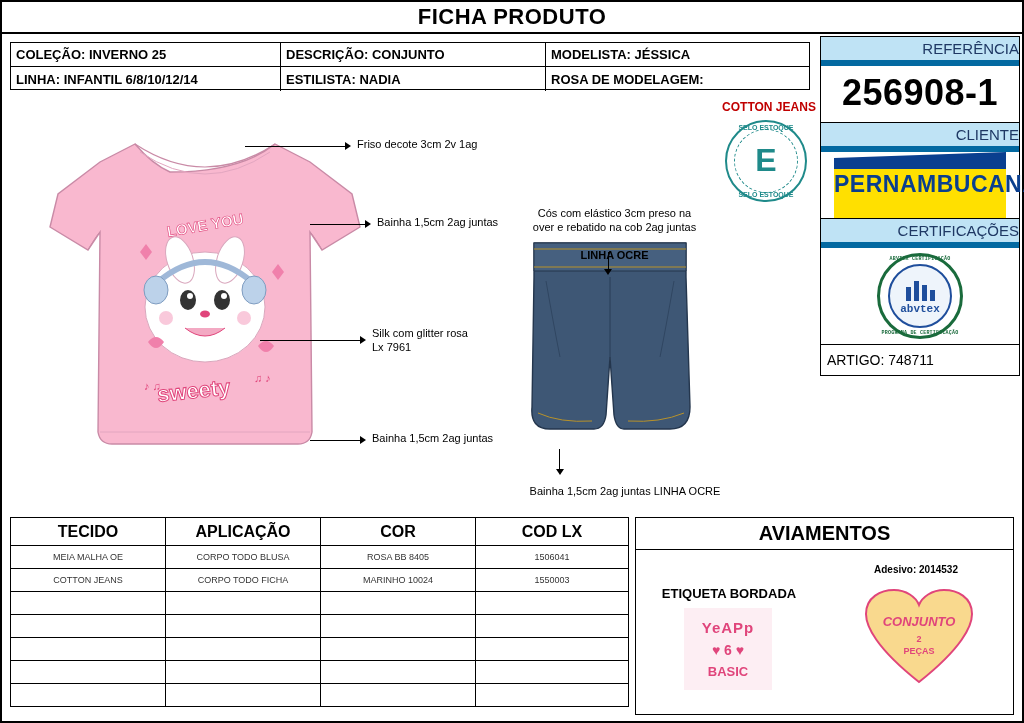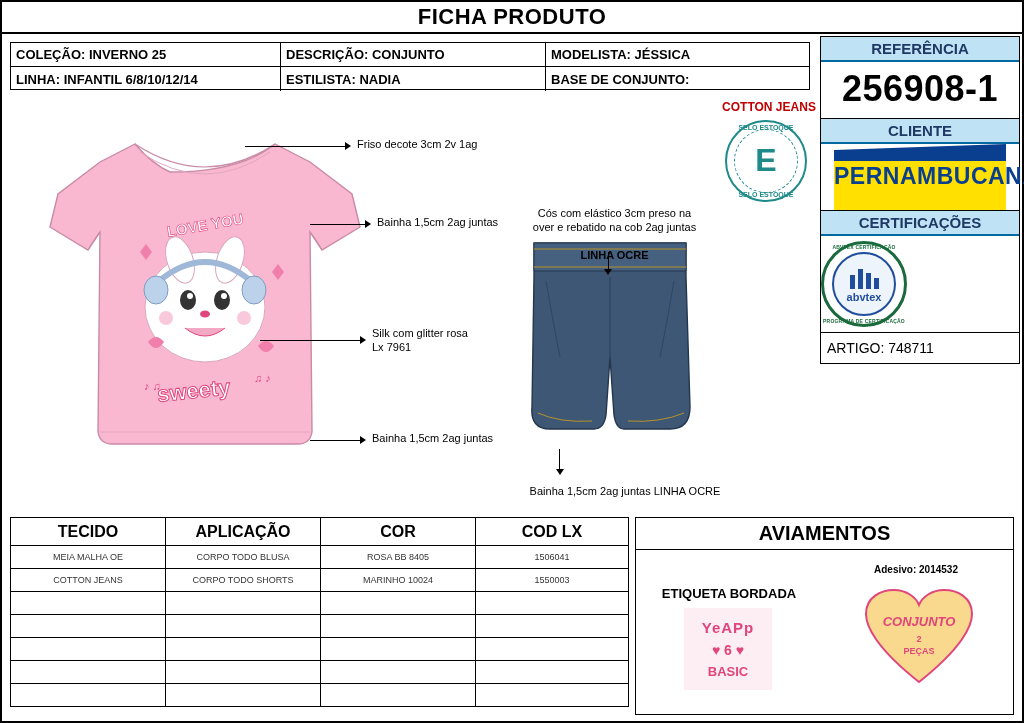--- a/index.html
+++ b/index.html
@@ -32,29 +32,29 @@
     padding-left:5px;font-size:13px;font-weight:bold;
   }
   .info .c1{width:270px;border-right:1px solid #000;}
   .info .c2{width:265px;border-right:1px solid #000;}
   .info .c3{flex:1;}
 
   
   .rcol{position:absolute;left:818px;top:34px;width:200px;}
   .rbox{border:1px solid #000;box-sizing:border-box;}
   .rhead{
-    background:#bfe3f5;text-align:center;font-weight:bold;font-size:15px;
-    color:#1f3864;padding:3px 0;border-bottom:2px solid #0369a1;
+    background:#bfe3f5;text-align:right;font-weight:normal;font-size:15px;
+    color:#1f3864;padding:3px 0;border-bottom:6px solid #0369a1;
   }
   .refnum{
     text-align:center;font-size:36px;font-weight:bold;letter-spacing:.5px;
     padding:6px 0 8px 0;
   }
   .cliente-body{height:66px;display:flex;align-items:center;justify-content:center;}
-  .cert-body{height:96px;display:flex;align-items:center;justify-content:flex-start;}
+  .cert-body{height:96px;display:flex;align-items:center;justify-content:center;font-family:Liberation Mono, monospace;}
   .artigo{font-size:14px;padding:7px 6px;}
 
   
   .pern{width:172px;}
   .pern .blue{
     background:#0a3f8f;height:17px;width:100%;
     clip-path:polygon(0 6px,100% 0,100% 100%,0 100%);
   }
   .pern .yellow{
     background:#ffe000;color:#0a3f8f;font-weight:bold;font-size:23px;
@@ -207,21 +207,21 @@
 
   <div class="info">
     <div class="row">
       <div class="c c1">COLEÇÃO: INVERNO 25</div>
       <div class="c c2">DESCRIÇÃO: CONJUNTO</div>
       <div class="c c3">MODELISTA: JÉSSICA</div>
     </div>
     <div class="row">
       <div class="c c1">LINHA: INFANTIL 6/8/10/12/14</div>
       <div class="c c2">ESTILISTA: NADIA</div>
-      <div class="c c3">BASE DE CONJUNTO:</div>
+      <div class="c c3">ROSA DE MODELAGEM:</div>
     </div>
   </div>
 
   <div class="rcol">
     <div class="rbox">
       <div class="rhead">REFERÊNCIA</div>
       <div class="refnum">256908-1</div>
     </div>
     <div class="rbox" style="border-top:0">
       <div class="rhead">CLIENTE</div>
@@ -359,21 +359,21 @@
       </thead>
       <tbody>
         <tr>
           <td>MEIA MALHA OE</td>
           <td>CORPO TODO BLUSA</td>
           <td>ROSA BB 8405</td>
           <td>1506041</td>
         </tr>
         <tr>
           <td>COTTON JEANS</td>
-          <td>CORPO TODO SHORTS</td>
+          <td>CORPO TODO FICHA</td>
           <td>MARINHO 10024</td>
           <td>1550003</td>
         </tr>
         <tr>
             <td></td>
             <td></td>
             <td></td>
             <td></td>
           </tr>
         <tr>

